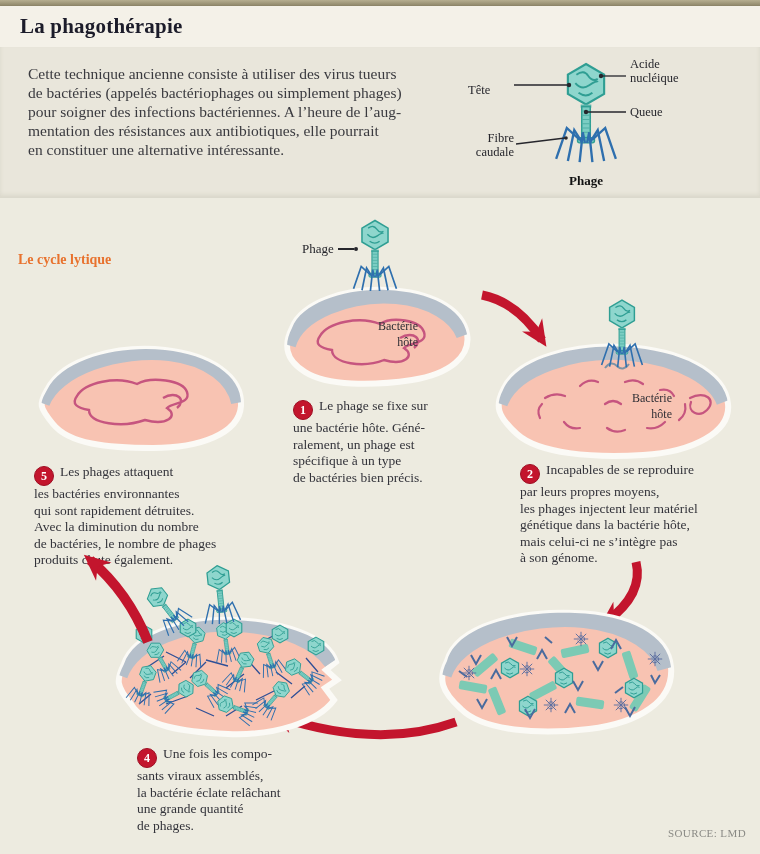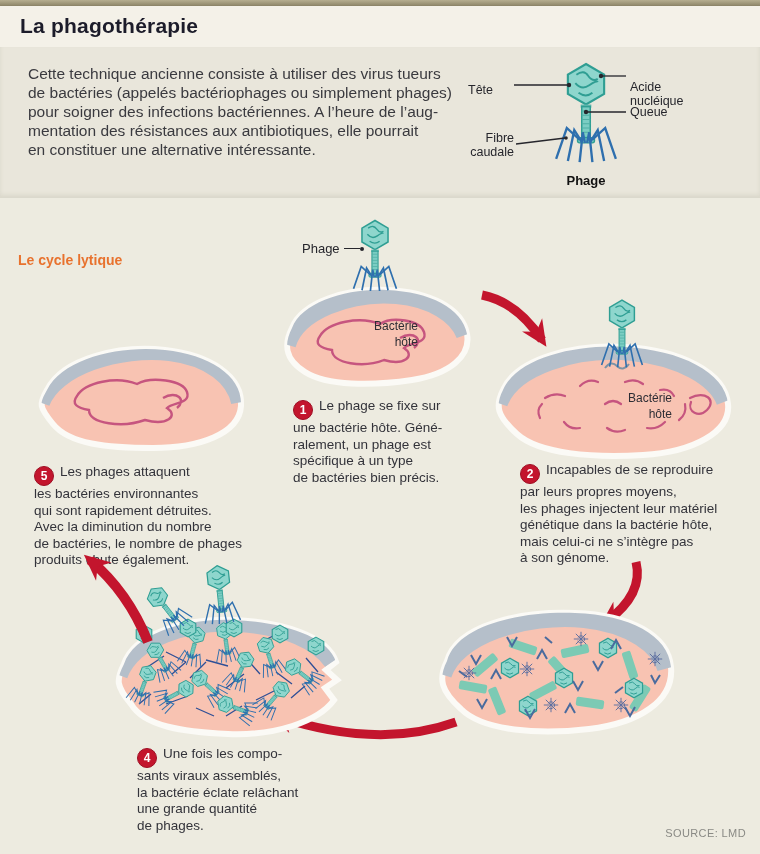--- a/index.html
+++ b/index.html
@@ -1,17 +1,17 @@
 <!DOCTYPE html>
 <html><head>
 <meta charset="utf-8">
 <style>
   html,body{margin:0;padding:0;background:#d8d5c8;}
   #page{position:relative;width:760px;height:854px;background:#edebe0;
-        font-family:Liberation Sans, sans-serif;overflow:hidden;}
+        font-family:Liberation Serif, serif;overflow:hidden;}
   .abs{position:absolute;}
   .pre{white-space:pre-line;}
   
   #topbar{left:0;top:0;width:760px;height:6px;
           background:linear-gradient(#b6ae90,#8c8467);}
   #titleband{left:0;top:6px;width:760px;height:41px;background:#f4f1e8;
              box-shadow:0 2px 3px rgba(90,85,60,.18);}
   #page-title{left:20px;top:14px;font-size:21px;font-weight:bold;color:#1c1c2a;letter-spacing:.2px;}
   
   #intro-strip{left:0;top:47px;width:760px;height:151px;background:#e9e6db;
@@ -96,21 +96,21 @@
         <line x1="48" y1="92" x2="97" y2="86"></line>
       </g>
       <g fill="#26262c">
         <circle cx="101" cy="33" r="2.2"></circle>
           <circle cx="133" cy="24" r="2.2"></circle>
         <circle cx="118" cy="60" r="2.2"></circle>
           <circle cx="98" cy="86" r="1.8"></circle>
       </g>
     </svg>
     <div class="dlabel pre" style="left:0;top:32px;width:44px;text-align:left">Tête</div>
-    <div class="dlabel pre" style="left:162px;top:29px;width:70px">Acide
+    <div class="dlabel pre" style="left:162px;top:6px;width:70px">Acide
 nucléique</div>
     <div class="dlabel pre" style="left:162px;top:54px;width:60px">Queue</div>
     <div class="dlabel pre" style="left:0;top:80px;width:46px;text-align:right">Fibre
 caudale</div>
     <div class="dlabel abs" id="diagram-caption" style="left:86px;top:122px;width:64px">Phage</div>
   </div>
 
   <div id="cycle-heading" class="abs">Le cycle lytique</div>
 
   <svg class="abs" style="left:272px;top:282px" width="200" height="110">

